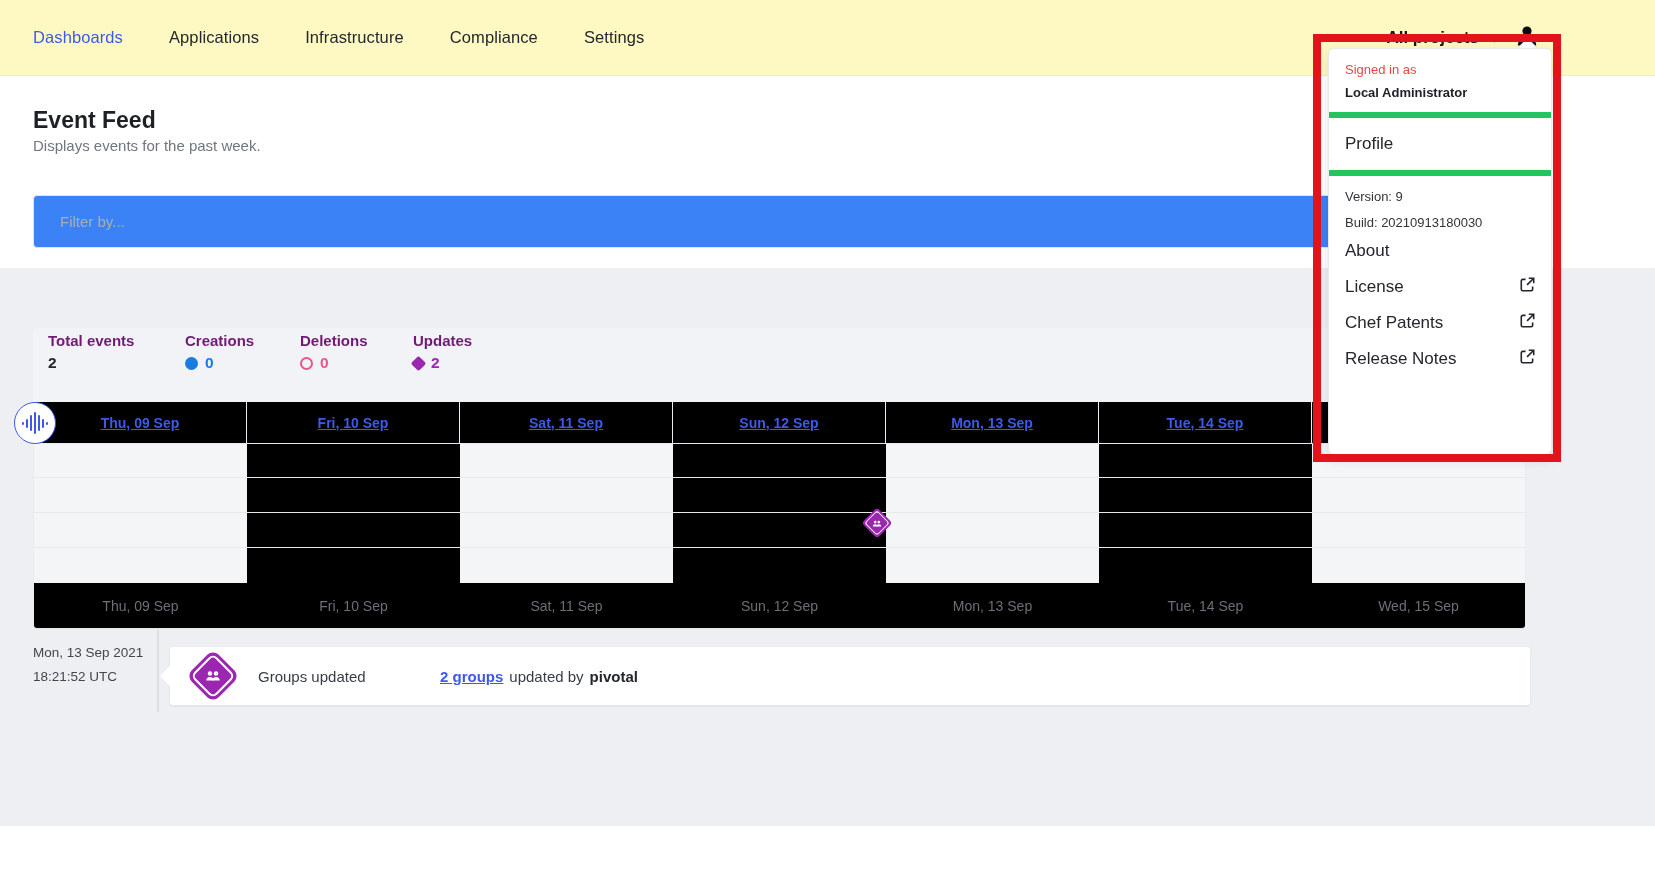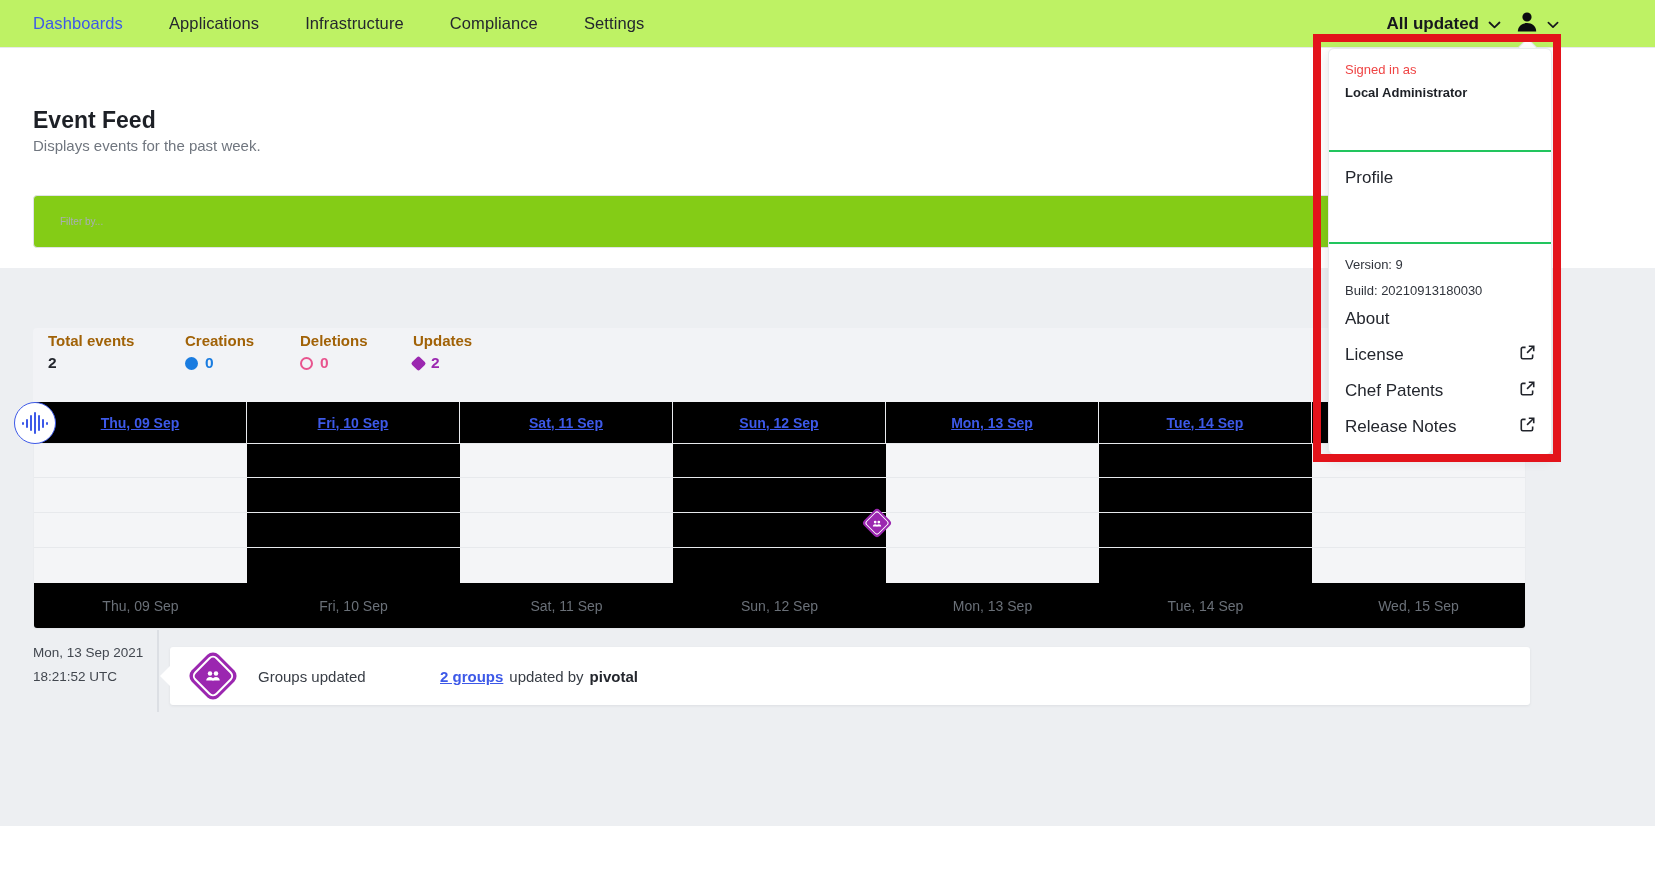--- a/index.html
+++ b/index.html
@@ -1,45 +1,45 @@
 <!DOCTYPE html>
 <html><head>
 <meta charset="utf-8">
 <style>
   * { margin:0; padding:0; box-sizing:border-box; }
   html,body { width:1655px; height:872px; overflow:hidden; background:#fff;
     font-family:"Liberation Sans", sans-serif; }
   .screen { position:relative; width:1655px; height:872px; background:#fff; }
 
   
-  .topnav { position:absolute; left:0; top:0; width:100%; height:48px; background:#bef264;
+  .topnav { position:absolute; left:0; top:0; width:100%; height:76px; background:#fef9c3;
     border-bottom:1px solid #e7e9ec; display:flex; align-items:center; padding:0 24px 0 33px; z-index:5; }
   .nav-items { display:flex; gap:46px; align-items:center; }
   .nav-item { font-size:16.5px; color:#24272e; cursor:pointer; letter-spacing:.1px; }
   .nav-item.active { color:#3d59e8; }
   .nav-right { margin-left:auto; display:flex; align-items:center; gap:14px; padding-right:72px; }
   .projects-btn { display:flex; align-items:center; gap:9px; font-size:17px; font-weight:700; color:#16181d; cursor:pointer; }
   .user-btn { display:flex; align-items:center; gap:8px; cursor:pointer; }
 
   
   .page-title { position:absolute; left:33px; top:107px; font-size:23px; font-weight:700; color:#1d2026; }
   .page-subtitle { position:absolute; left:33px; top:137px; font-size:15px; color:#70767f; }
   .filter-input { position:absolute; left:33px; top:195px; width:1494px; height:53px;
-    border:1px solid #e0e3e7; border-radius:4px; background:#84cc16; padding:0 26px; font-size:10px;
+    border:1px solid #e0e3e7; border-radius:4px; background:#3b82f6; padding:0 26px; font-size:15px;
     color:#30343c; font-family:"Liberation Sans", sans-serif; outline:none; }
   .filter-input::placeholder { color:#a9aeb6; }
 
   
   .gray-section { position:absolute; left:0; top:268px; width:1655px; height:558px; background:#edeff2; }
 
   
   .stats-row { position:absolute; left:33px; top:328px; width:1492px; height:74px;
     background:#f2f3f6; border-radius:4px 4px 0 0; }
   .stat { position:absolute; top:4px; }
-  .stat-label { font-size:15px; font-weight:600; color:#a16207; margin-bottom:5px; }
+  .stat-label { font-size:15px; font-weight:600; color:#701a75; margin-bottom:5px; }
   .stat-value { font-size:15.5px; font-weight:700; color:#23262d; display:flex; align-items:center; gap:7px; }
   .dot { width:13px; height:13px; border-radius:50%; display:inline-block; }
   .dot.outline { background:transparent !important; border:2px solid currentColor; }
   .mini-diamond { width:11px; height:11px; transform:rotate(45deg); border-radius:2px; display:inline-block; }
 
   
   .grid-card { position:absolute; left:34px; top:402px; width:1491px; height:226px; background:#000000;
     border-radius:3px; box-shadow:0 1px 2px rgba(40,44,52,.06); }
   .grid-header { display:flex; height:42px; border-bottom:1px solid #e7e9ec; }
   .grid-hcell { width:213px; display:flex; align-items:center; justify-content:center; border-right:1px solid #e9ebee; }
@@ -82,21 +82,21 @@
   .event-link { color:#3d59e8; text-decoration:underline; font-weight:600; cursor:pointer; }
   .event-author { font-weight:700; color:#23262d; }
 
   
   .dropdown-caret { position:absolute; left:1520px; top:41px; width:15px; height:15px; background:#fff;
     transform:rotate(45deg); border-left:1px solid #e4e6ea; border-top:1px solid #e4e6ea; z-index:49; }
   .dropdown { position:absolute; left:1328px; top:48px; width:224px; height:407px; background:#fff;
     border:1px solid #e8eaed; border-radius:6px; box-shadow:0 4px 14px rgba(30,33,40,.12); z-index:50;
     color:#23262d; overflow:hidden; }
   .dd-sec { padding:13px 16px 12px; }
-  .dd-sec + .dd-sec { border-top:2px solid #22c55e;margin-top:38px; }
+  .dd-sec + .dd-sec { border-top:6px solid #22c55e; }
   .dd-smalltext { font-size:13px; color:#ef4444; }
   .dd-username { font-size:13px; font-weight:700; color:#1d2026; margin-top:8px; }
   .dd-item { font-size:17px; color:#23262d; cursor:pointer; display:flex; align-items:center; justify-content:space-between; }
   .dd-profile { padding:3px 0 4px; }
   .dd-meta { font-size:13px; color:#30343c; margin-bottom:11px; }
   .dd-linkrow { margin-top:16px; }
 
   
   .annotation { position:absolute; left:1313px; top:34px; width:248px; height:428px;
     border:8px solid #e3131b; z-index:100; pointer-events:none; }
@@ -109,21 +109,21 @@
   <div class="topnav">
     <div class="nav-items">
       <div class="nav-item active">Dashboards</div>
       <div class="nav-item">Applications</div>
       <div class="nav-item">Infrastructure</div>
       <div class="nav-item">Compliance</div>
       <div class="nav-item">Settings</div>
     </div>
     <div class="nav-right">
       <div class="projects-btn">
-        <span>All updated</span>
+        <span>All projects</span>
         <span>
           <svg width="13" height="8" viewBox="0 0 13 8">
               <polyline points="1.5,1.5 6.5,6.3 11.5,1.5" fill="none" stroke="#16181d" stroke-width="1.8" stroke-linecap="round" stroke-linejoin="round"></polyline>
             </svg>
         </span>
       </div>
       <div class="user-btn">
         <span>
           <svg width="24" height="24" viewBox="0 0 24 24">
               <circle cx="12" cy="7" r="4.6" fill="#0b0d10"></circle>

